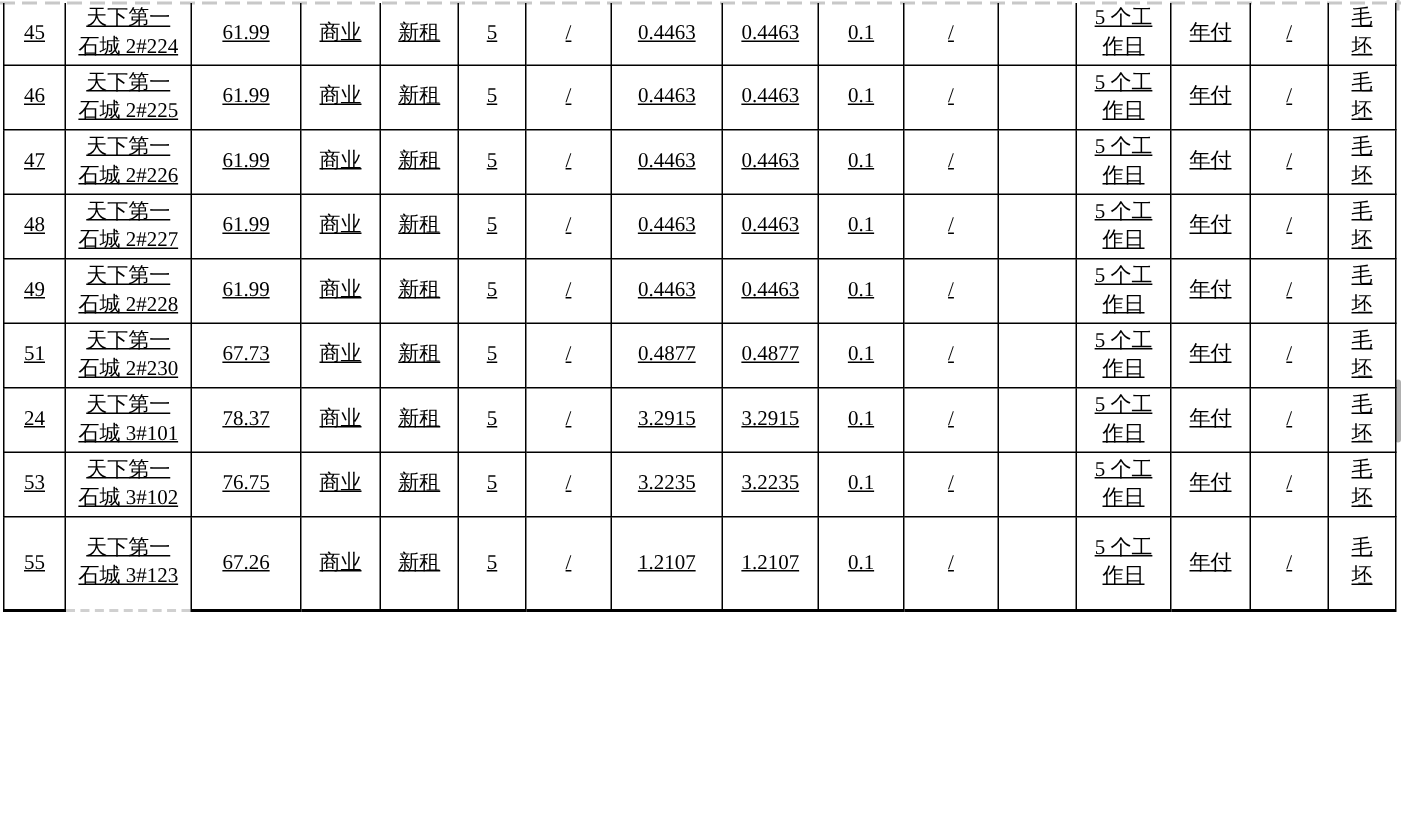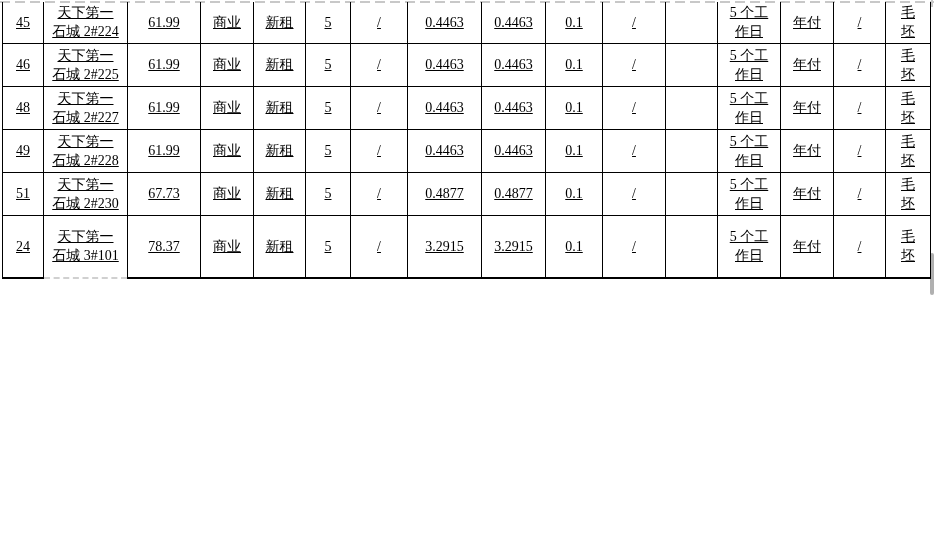--- a/index.html
+++ b/index.html
@@ -150,20 +150,41 @@
           <td class="c10">/</td>
           <td class="c11"></td>
           <td class="c12">5 个工
 作日</td>
           <td class="c13">年付</td>
           <td class="c14">/</td>
           <td class="c15">毛
 坯</td>
         </tr>
         <tr>
+          <td class="c0">47</td>
+          <td class="c1">天下第一
+石城 2#226</td>
+          <td class="c2">61.99</td>
+          <td class="c3">商业</td>
+          <td class="c4">新租</td>
+          <td class="c5">5</td>
+          <td class="c6">/</td>
+          <td class="c7">0.4463</td>
+          <td class="c8">0.4463</td>
+          <td class="c9">0.1</td>
+          <td class="c10">/</td>
+          <td class="c11"></td>
+          <td class="c12">5 个工
+作日</td>
+          <td class="c13">年付</td>
+          <td class="c14">/</td>
+          <td class="c15">毛
+坯</td>
+        </tr>
+        <tr>
           <td class="c0">48</td>
           <td class="c1">天下第一
 石城 2#227</td>
           <td class="c2">61.99</td>
           <td class="c3">商业</td>
           <td class="c4">新租</td>
           <td class="c5">5</td>
           <td class="c6">/</td>
           <td class="c7">0.4463</td>
           <td class="c8">0.4463</td>
@@ -223,20 +244,62 @@
           <td class="c0">24</td>
           <td class="c1">天下第一
 石城 3#101</td>
           <td class="c2">78.37</td>
           <td class="c3">商业</td>
           <td class="c4">新租</td>
           <td class="c5">5</td>
           <td class="c6">/</td>
           <td class="c7">3.2915</td>
           <td class="c8">3.2915</td>
+          <td class="c9">0.1</td>
+          <td class="c10">/</td>
+          <td class="c11"></td>
+          <td class="c12">5 个工
+作日</td>
+          <td class="c13">年付</td>
+          <td class="c14">/</td>
+          <td class="c15">毛
+坯</td>
+        </tr>
+        <tr>
+          <td class="c0">53</td>
+          <td class="c1">天下第一
+石城 3#102</td>
+          <td class="c2">76.75</td>
+          <td class="c3">商业</td>
+          <td class="c4">新租</td>
+          <td class="c5">5</td>
+          <td class="c6">/</td>
+          <td class="c7">3.2235</td>
+          <td class="c8">3.2235</td>
+          <td class="c9">0.1</td>
+          <td class="c10">/</td>
+          <td class="c11"></td>
+          <td class="c12">5 个工
+作日</td>
+          <td class="c13">年付</td>
+          <td class="c14">/</td>
+          <td class="c15">毛
+坯</td>
+        </tr>
+        <tr>
+          <td class="c0">55</td>
+          <td class="c1">天下第一
+石城 3#123</td>
+          <td class="c2">67.26</td>
+          <td class="c3">商业</td>
+          <td class="c4">新租</td>
+          <td class="c5">5</td>
+          <td class="c6">/</td>
+          <td class="c7">1.2107</td>
+          <td class="c8">1.2107</td>
           <td class="c9">0.1</td>
           <td class="c10">/</td>
           <td class="c11"></td>
           <td class="c12">5 个工
 作日</td>
           <td class="c13">年付</td>
           <td class="c14">/</td>
           <td class="c15">毛
 坯</td>
         </tr>

